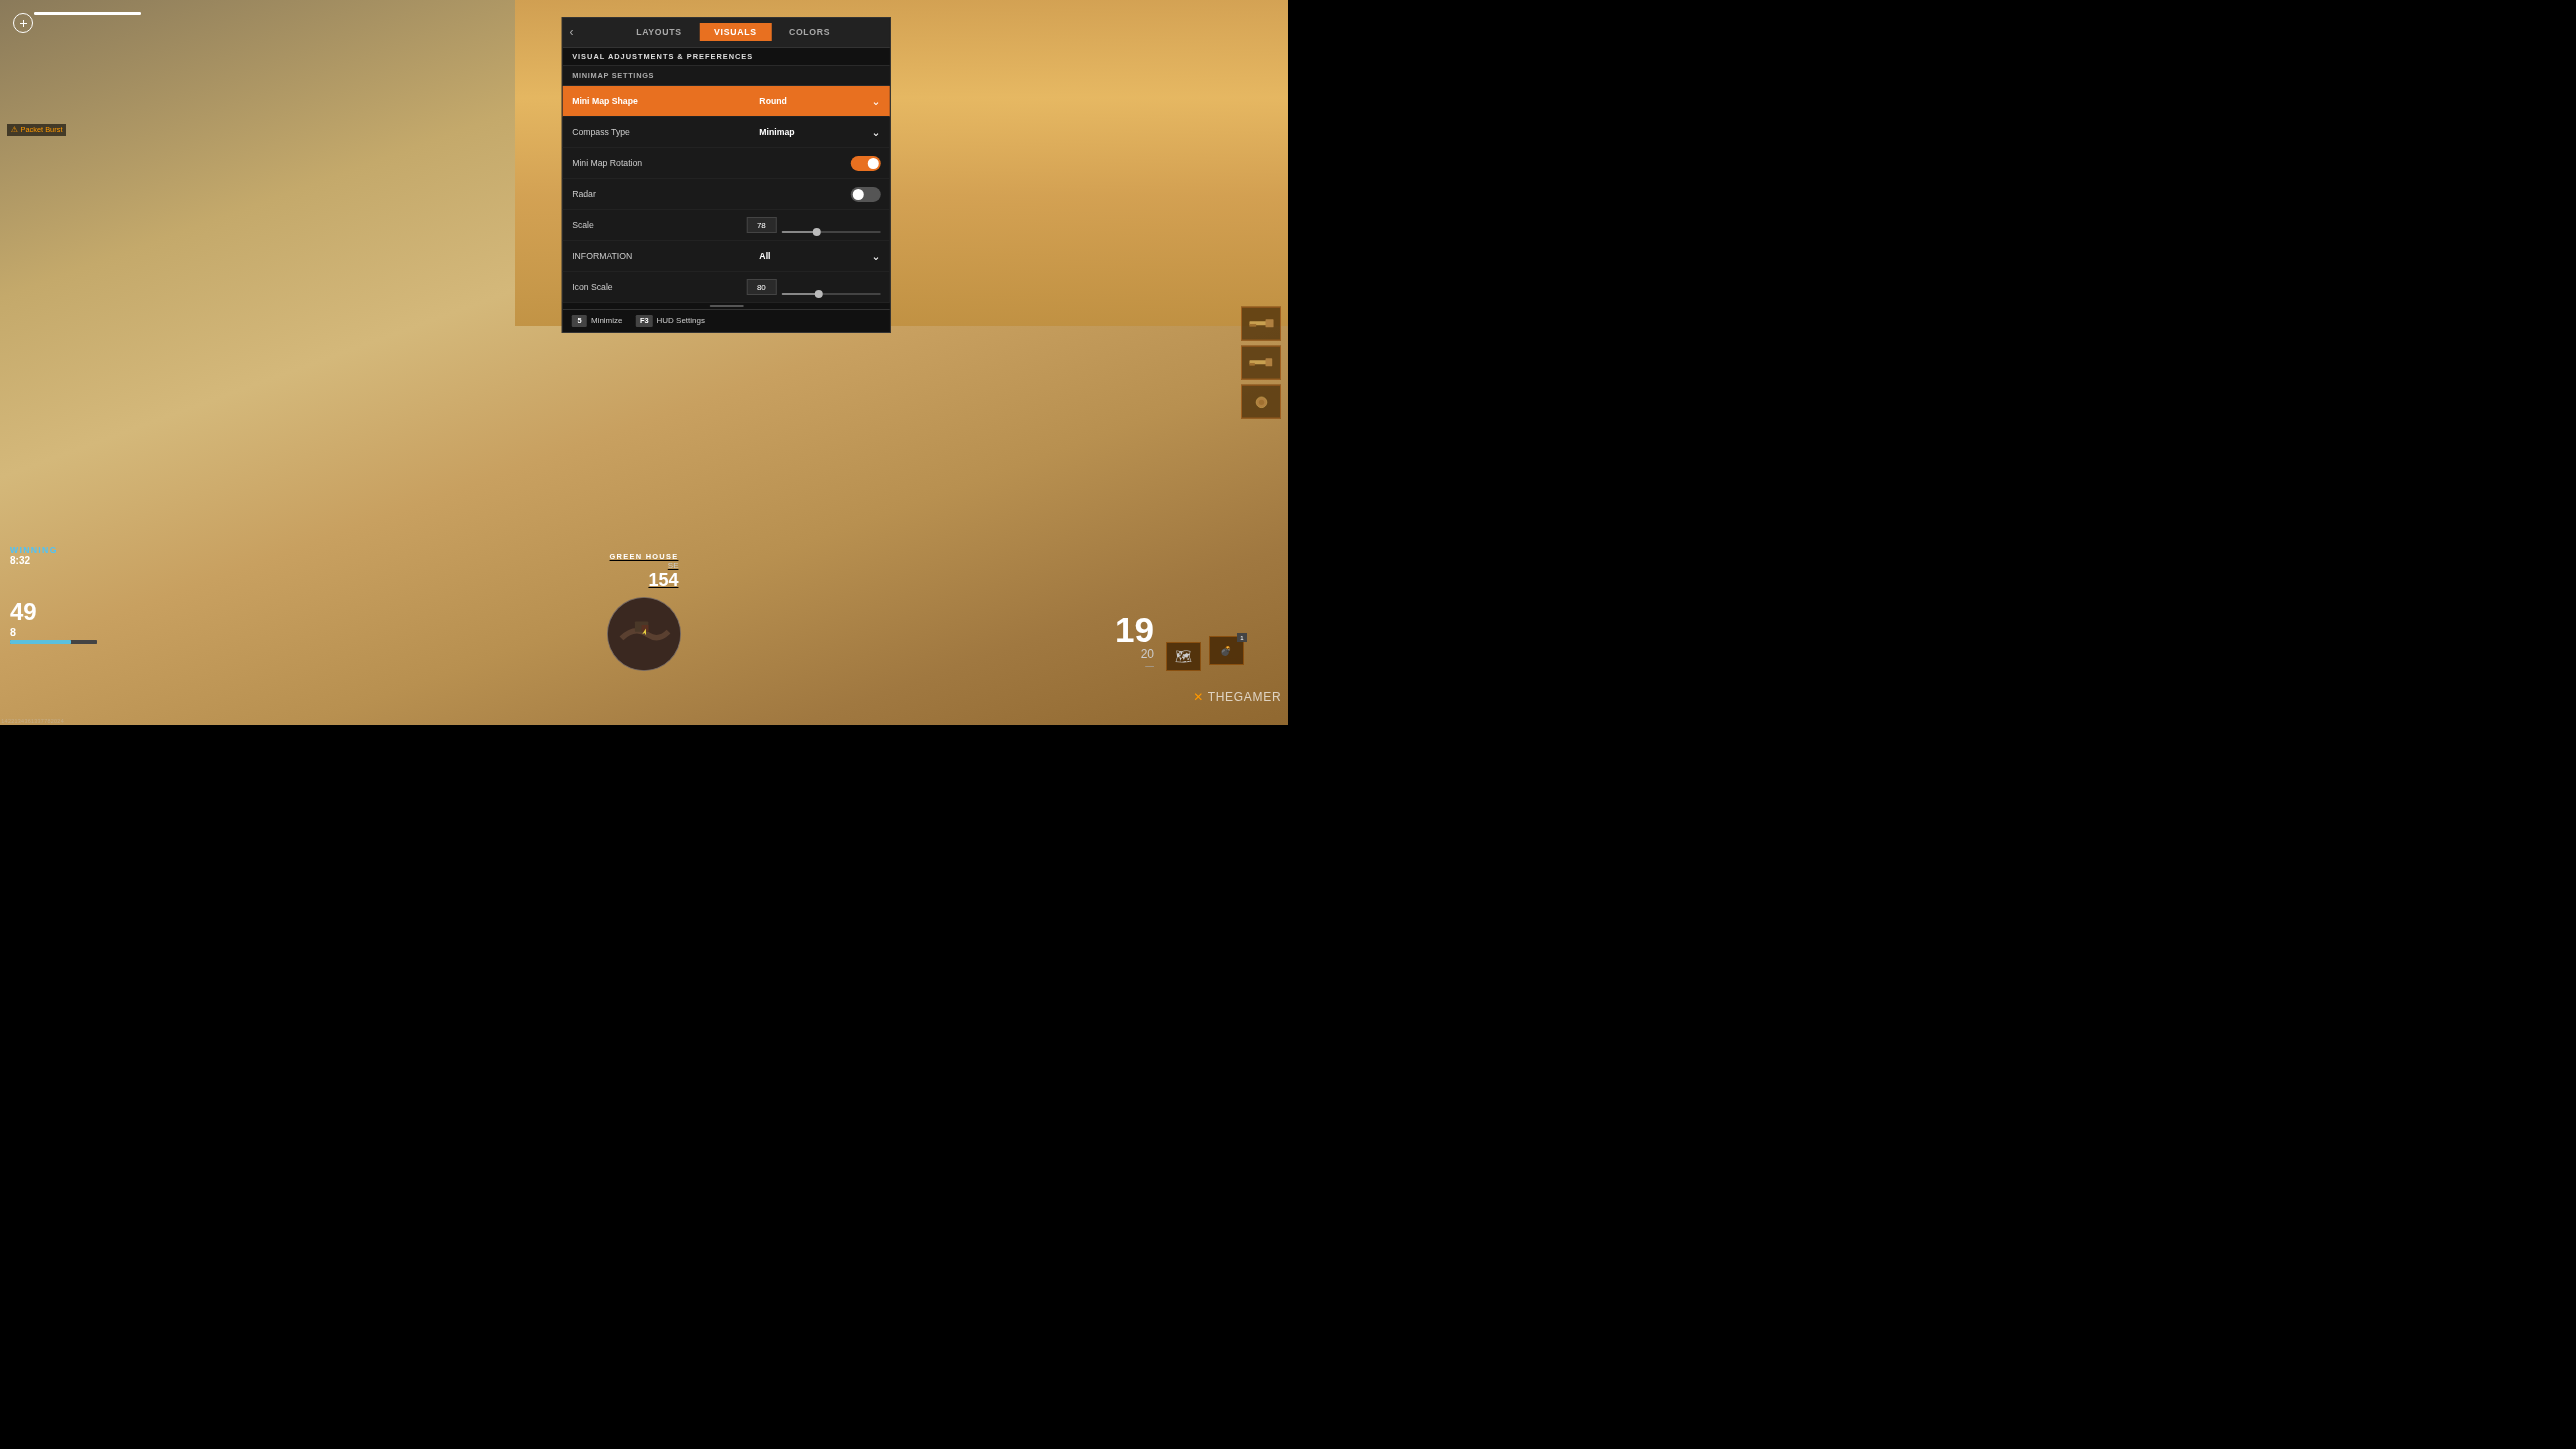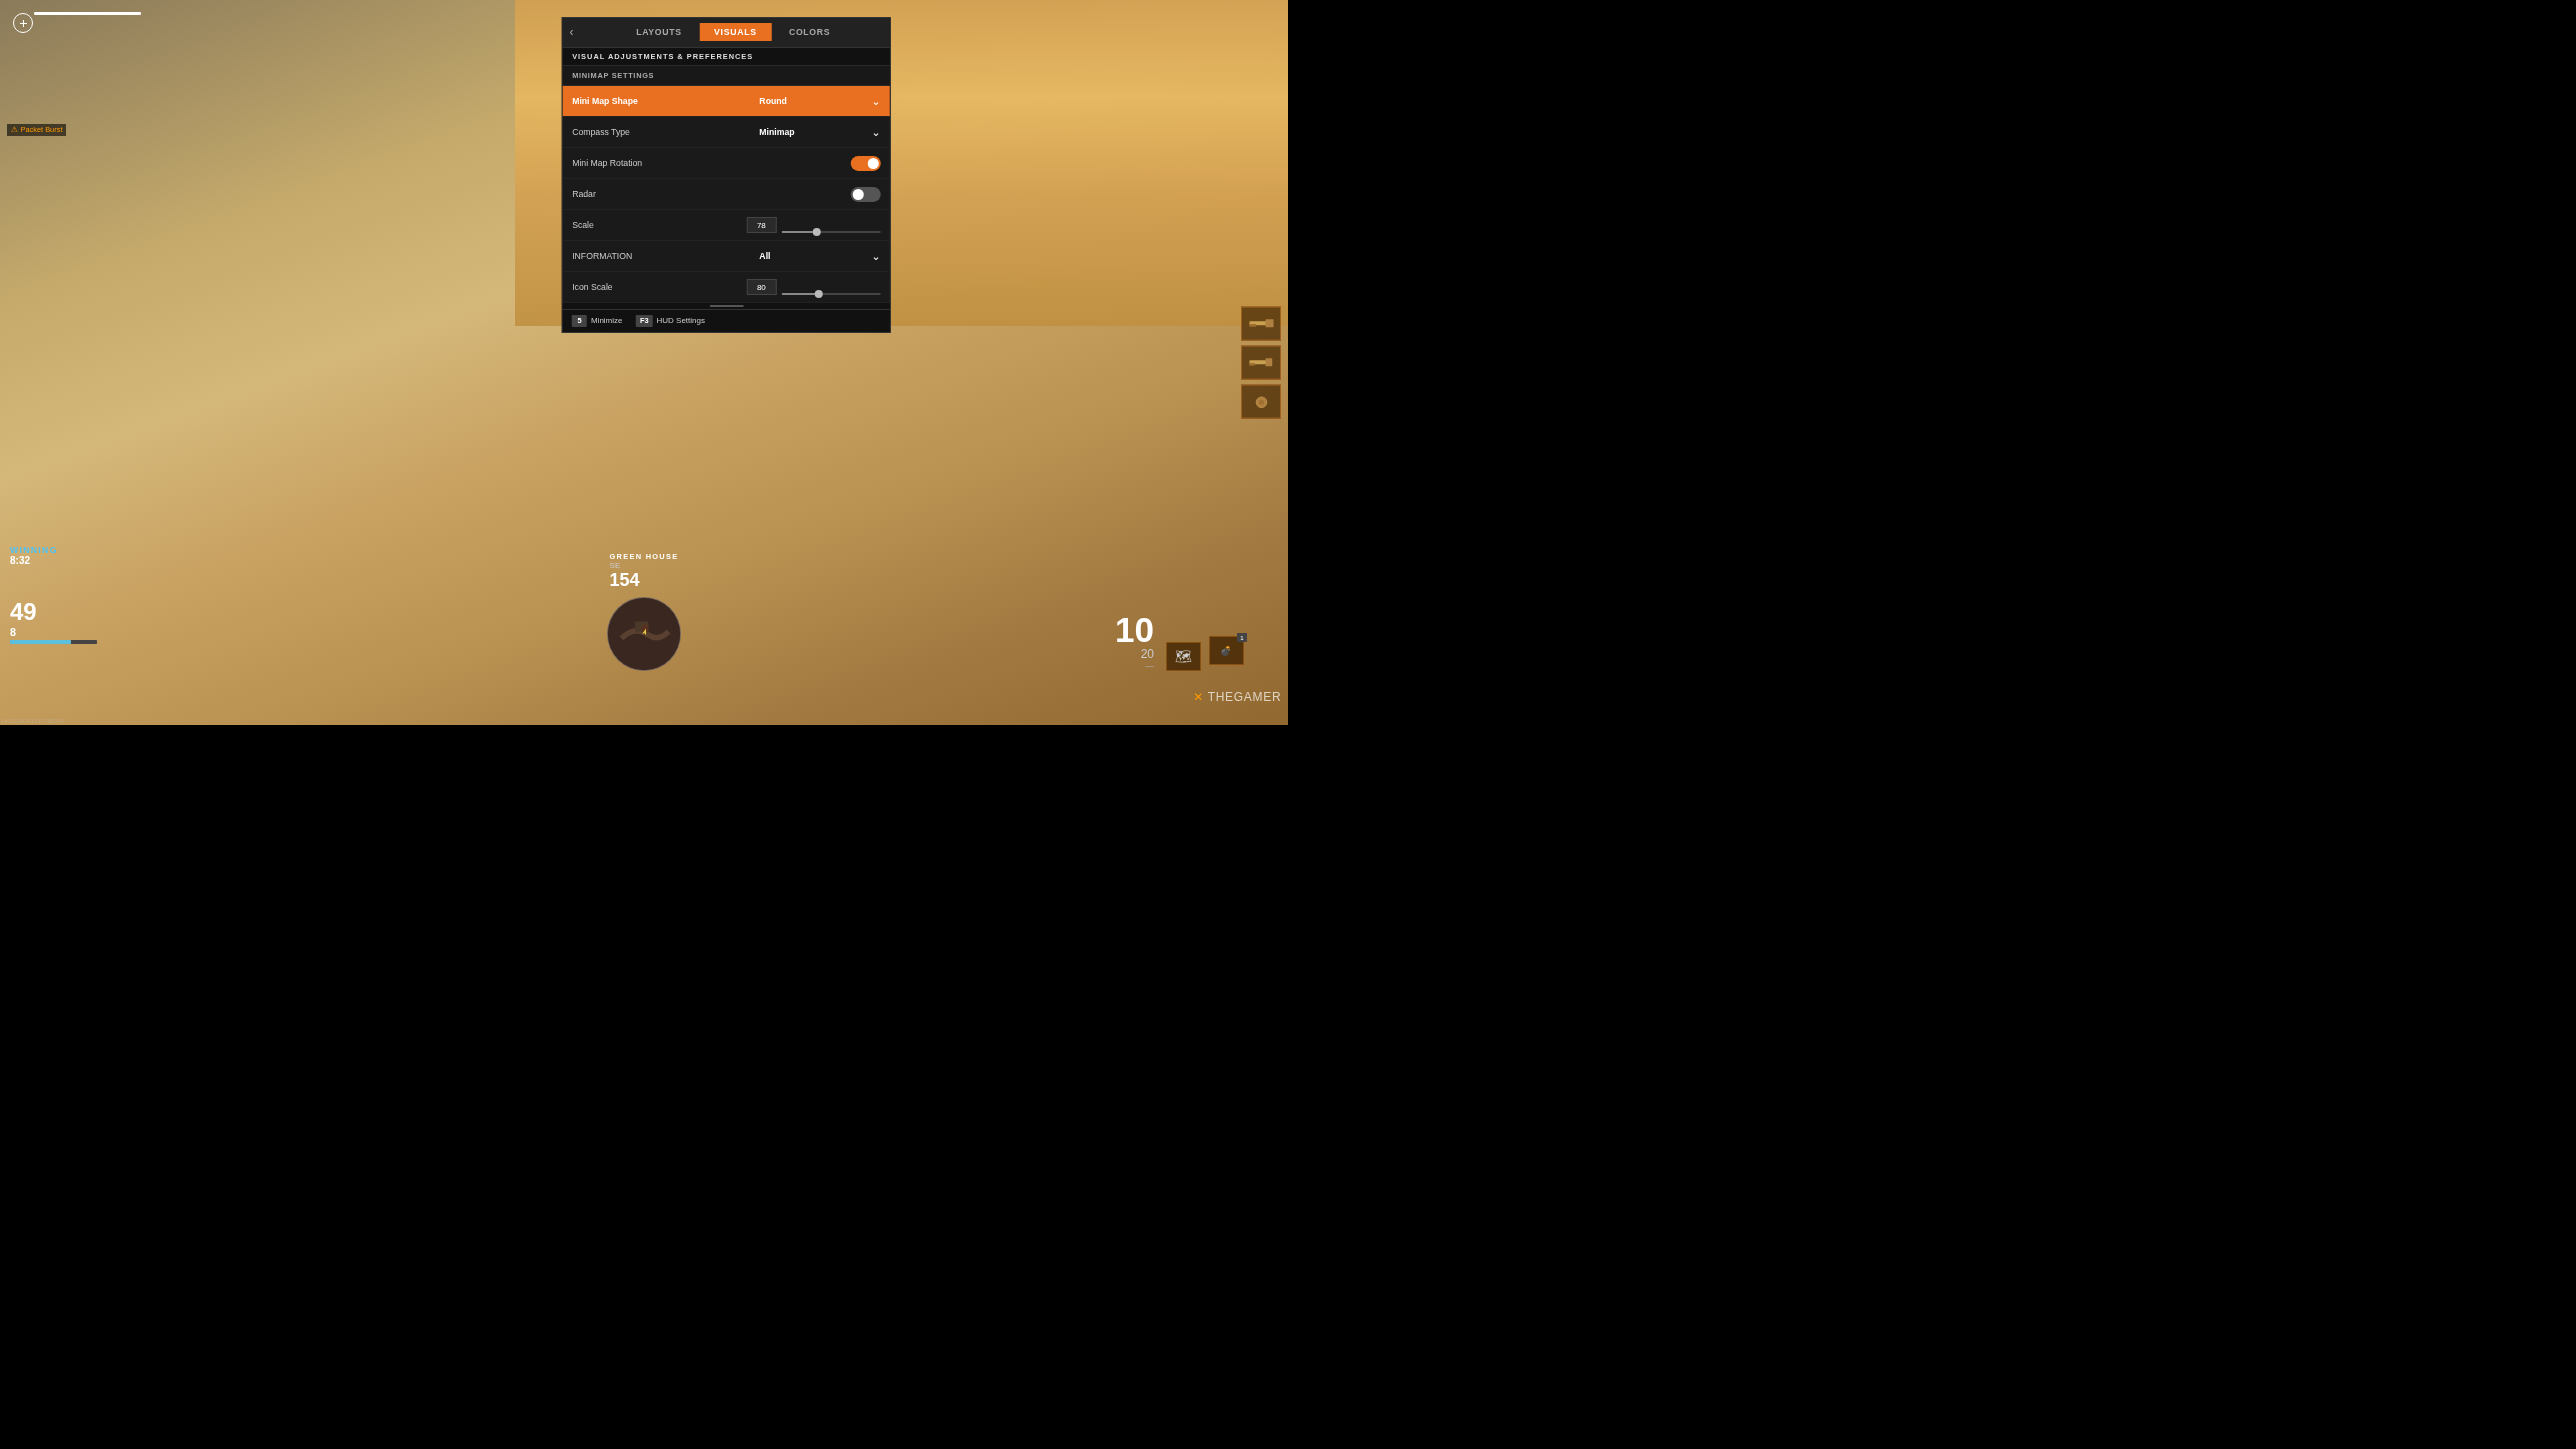--- a/index.html
+++ b/index.html
@@ -442,21 +442,22 @@
       background: #5bc0de;
       border-radius: 0.7px;
     }
 
     
     .compass-area {
       position: absolute;
       bottom: 134px;
       left: 50%;
       transform: translateX(-50%);
-      text-align: left;
+      text-align: right;
+      text-decoration: underline;
     }
 
     .location-name {
       color: #fff;
       font-size: 7.4px;
       font-weight: bold;
       letter-spacing: 1.3px;
       text-transform: uppercase;
     }
 
@@ -606,21 +607,21 @@
       <path d="M20 60 Q40 40 60 55 Q75 65 90 50" stroke="#5a4030" stroke-width="8" fill="none"></path>
       <rect x="40" y="35" width="20" height="15" fill="#4a3828" rx="1"></rect>
       <rect x="50" y="40" width="10" height="10" fill="#5a3020" rx="1"></rect>
 
       <polygon points="55,45 52,55 55,52 58,55" fill="#e8d040" transform="rotate(15,55,50)"></polygon>
     </svg>
   </div>
 </div>
 
 <div class="ammo-count">
-  <div class="ammo-large">10</div>
+  <div class="ammo-large">19</div>
   <div class="ammo-small">20</div>
   <div class="ammo-minus">—</div>
 </div>
 
 <div class="equipment-area">
   <div class="equip-wrapper">
     <div class="equip-icon">💣</div>
     <div class="equip-count">1</div>
   </div>
 </div>

